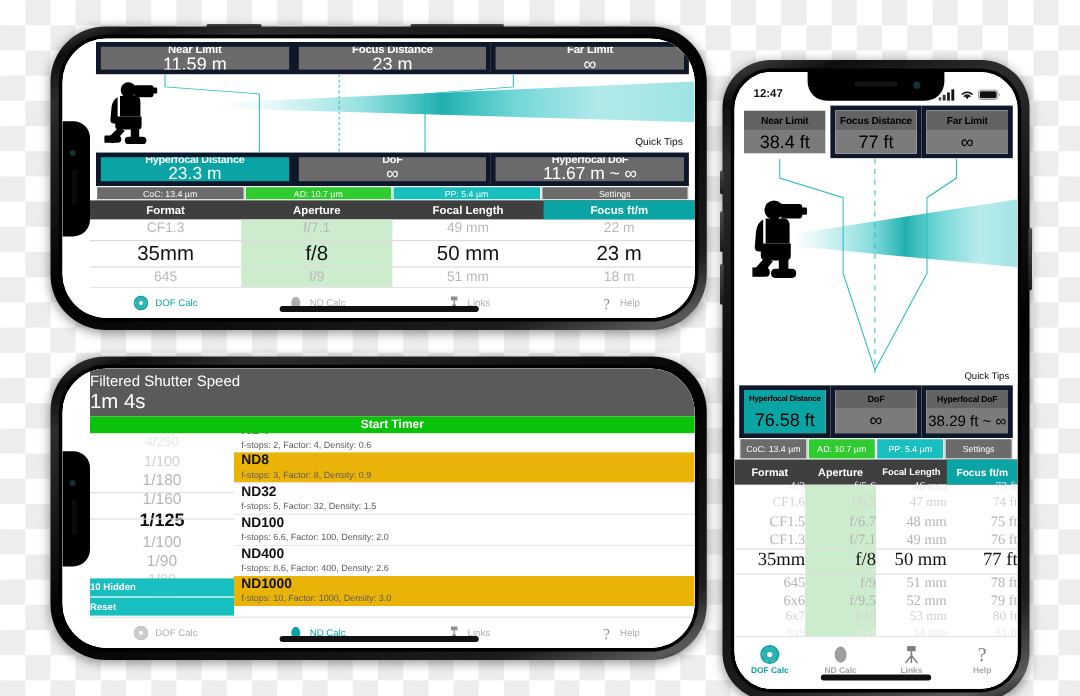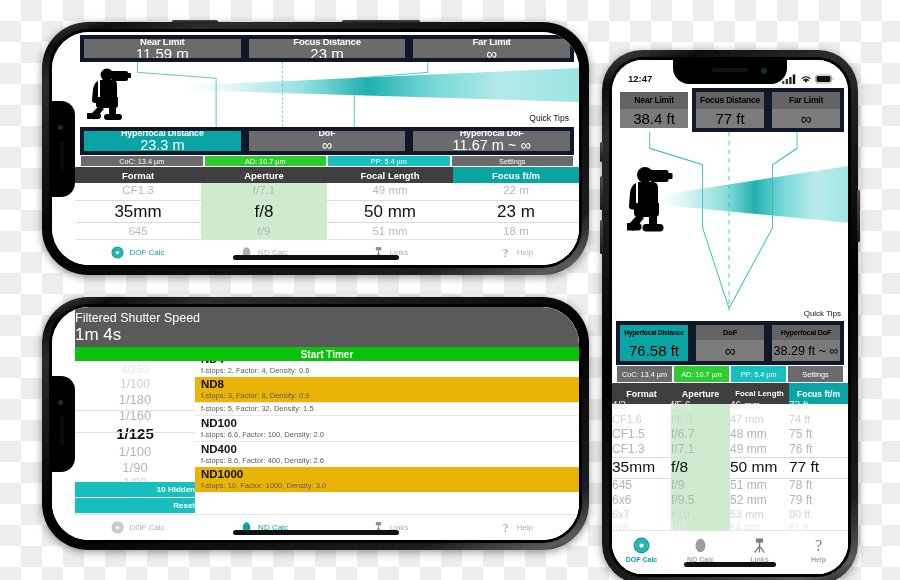--- a/index.html
+++ b/index.html
@@ -129,21 +129,21 @@
   .nd-start { background:#0bc20b; color:#fff; text-align:center; font-size:10px; font-weight:700; padding:1.5px 0; }
   .nd-body { flex:1; display:flex; overflow:hidden; position:relative; }
   .nd-picker { width:120px; position:relative; display:flex; flex-direction:column; align-items:center; justify-content:flex-start; padding-top:1px; }
   .nd-picker .sp { text-align:center; line-height:1; width:100%; }
   .nd-picker .sp.f0 { color:#e6e6e6; font-size:11px; padding:1.5px 0; }
   .nd-picker .sp.f1 { color:#cfcfcf; font-size:12px; padding:1.5px 0; }
   .nd-picker .sp.f2 { color:#b6b6b6; font-size:13px; padding:1.5px 0; }
   .nd-picker .sp.f3 { color:#111; font-size:15px; font-weight:600; padding:2.5px 0; }
   .picker-line { position:absolute; left:0; right:0; height:1px; background:#e0e0e0; }
   .nd-picker-btns { position:absolute; left:0; bottom:0; width:120px; }
-  .nd-btn { background:#17bfbf; color:#fff; text-align:right; font-size:8px; font-weight:600; padding:3px 0; margin-bottom:1px; }
+  .nd-btn { background:#17bfbf; color:#fff; text-align:left; font-size:8px; font-weight:600; padding:3px 0; margin-bottom:1px; }
   .nd-list { flex:1; overflow:hidden; position:relative; }
   .nd-row { padding:1px 0 1px 6px; }
   .nd-row.alt { background:#eab308; }
   .nd-row.line { border-top:1px solid #e8e8e8; }
   .nd-row .nm { font-size:11.5px; font-weight:700; color:#111; line-height:13px; }
   .nd-row .meta { font-size:7.5px; color:#5c5c5c; line-height:10px; }
 
   
   #port-app { position:absolute; inset:0; background:#fff; display:flex; flex-direction:column; }
   .statusbar { height:26px; display:flex; align-items:flex-end; justify-content:space-between; padding:0 14px 2px 16px; font-size:9.5px; font-weight:700; color:#111; }
@@ -164,21 +164,21 @@
   .mid-hdof .cell-val { font-size:12.5px; }
   .p-chips { display:flex; height:18px; padding:0 4px; }
   .p-chips .chip { flex:1; border:1px solid #fff; display:flex; align-items:center; justify-content:center; font-size:7.3px; font-weight:500; }
   .p-tblhead { display:flex; background:#3f3f3f; height:21px; }
   .p-tblhead .th { flex:1; display:flex; align-items:center; justify-content:center; color:#fff; font-weight:600; font-size:9px; }
   .p-tblhead .th.c3 { font-size:7.8px; }
   .p-tblhead .th.active { background:#0aa4a4; font-size:8.5px; }
   .p-tblbody { display:flex; height:126px; background:#fff; position:relative; }
   .p-col { flex:1; display:flex; flex-direction:column; align-items:center; justify-content:center; position:relative; }
   .p-col.hl { background:#cdeccd; }
-  .p-col .r { line-height:1; text-align:left; width:100%; }
+  .p-col .r { line-height:1; text-align:right; width:100%;font-family:Liberation Serif, serif; }
   .p-col .r.d0 { color:#eaeaea; font-size:10px; padding:1.5px 0; }
   .p-col .r.d1 { color:#d2d2d2; font-size:11px; padding:1.5px 0; }
   .p-col .r.d2 { color:#b5b5b5; font-size:12px; padding:1.5px 0; }
   .p-col .r.sel { color:#111; font-size:15.5px; font-weight:500; padding:2.5px 0; }
   .p-tabbar { height:44px; background:#fff; border-top:1px solid #e5e5e5; display:flex; }
   .p-tab { flex:1; display:flex; flex-direction:column; align-items:center; justify-content:center; gap:2px; padding-bottom:6px; }
   .p-tab .tl { font-size:7px; font-weight:600; color:#a8a8a8; }
   .p-tab.active .tl { color:#0aa4a4; }
 
   svg { display:block; }
@@ -379,20 +379,21 @@
           <div class="nd-list">
             <div class="nd-row" style="margin-top:-9px;">
               <div class="nm">ND4</div>
               <div class="meta">f-stops: 2, Factor: 4, Density: 0.6</div>
             </div>
             <div class="nd-row alt">
               <div class="nm">ND8</div>
               <div class="meta">f-stops: 3, Factor: 8, Density: 0.9</div>
             </div>
             <div class="nd-row line">
+              <div class="nm">ND32</div>
               <div class="meta">f-stops: 5, Factor: 32, Density: 1.5</div>
             </div>
             <div class="nd-row line">
               <div class="nm">ND100</div>
               <div class="meta">f-stops: 6.6, Factor: 100, Density: 2.0</div>
             </div>
             <div class="nd-row line">
               <div class="nm">ND400</div>
               <div class="meta">f-stops: 8.6, Factor: 400, Density: 2.6</div>
             </div>

